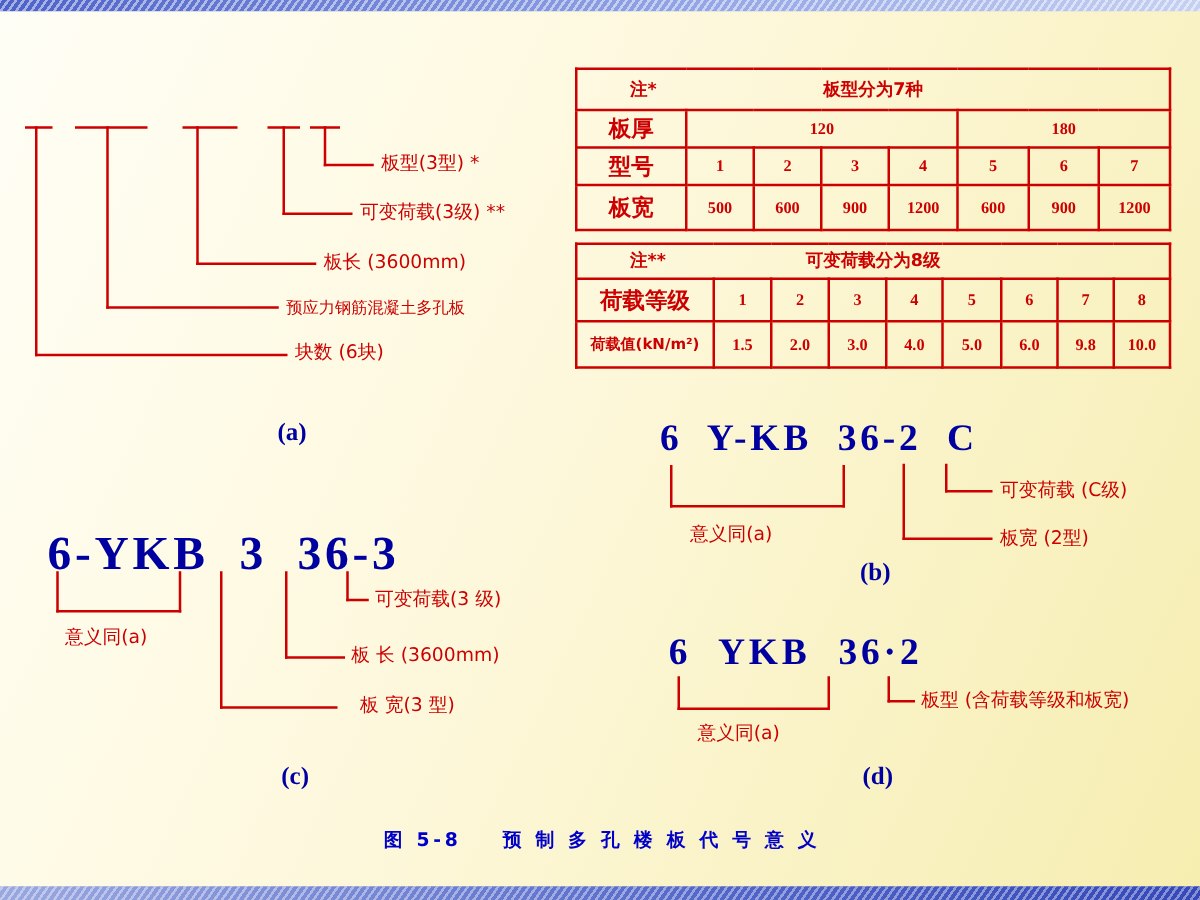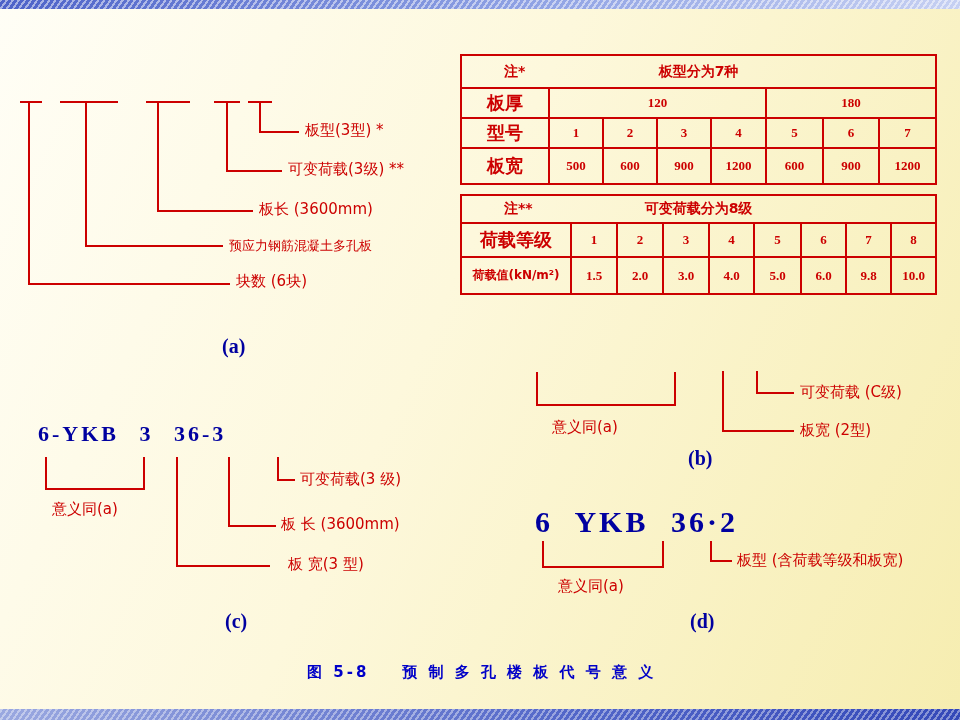--- a/index.html
+++ b/index.html
@@ -23,21 +23,21 @@
       repeating-linear-gradient(-55deg, rgba(255,255,255,.4) 0 2px, rgba(0,0,0,0) 2px 5px),
       linear-gradient(90deg,#9aa8e0 0%,#5266c8 60%,#3448b8 100%);
   }
 
   .code{
     position:absolute; color:#0000a0; font-weight:bold; white-space:pre;
     font-family:"Liberation Serif","DejaVu Serif",serif;
   }
   .code.a{ left:20px; top:62px;  font-size:36px; letter-spacing:4px; word-spacing:12px; }
   .code.b{ left:528px; top:334px; font-size:30px; letter-spacing:3px; word-spacing:10px; }
-  .code.c{ left:38px;  top:421px; font-size:22px; letter-spacing:3px; word-spacing:12px; }
+  .code.c{ left:38px;  top:421px; font-size:38px; letter-spacing:3px; word-spacing:12px; }
   .code.d{ left:535px; top:505px; font-size:30px; letter-spacing:3px; word-spacing:12px; }
 
   .vl,.hl{ position:absolute; background:#cc0000; }
   .vl{ width:2px; } .hl{ height:2px; }
 
   .ann{ position:absolute; color:#cc0000; font-size:15px; white-space:pre; }
   .ann.small{ font-size:13px; }
 
   .tag{
     position:absolute; color:#0000a0; font-size:20px; font-weight:bold;
@@ -176,20 +176,21 @@
         <td class="num">3.0</td>
         <td class="num">4.0</td>
         <td class="num">5.0</td>
         <td class="num">6.0</td>
         <td class="num">9.8</td>
         <td class="num">10.0</td>
       </tr>
     </tbody>
   </table>
 
+  <div class="code b">6 Y-KB 36-2 C</div>
   <div class="vl" style="left:536px;top:372px;height:34px"></div>
   <div class="vl" style="left:674px;top:372px;height:34px"></div>
   <div class="hl" style="left:536px;top:404px;width:140px"></div>
   <div class="ann" style="left:552px;top:418px">意义同(a)</div>
   <div class="vl" style="left:756px;top:371px;height:23px"></div>
   <div class="hl" style="left:756px;top:392px;width:38px"></div>
   <div class="ann" style="left:800px;top:383px">可变荷载 (C级)</div>
   <div class="vl" style="left:722px;top:371px;height:61px"></div>
   <div class="hl" style="left:722px;top:430px;width:72px"></div>
   <div class="ann" style="left:800px;top:421px">板宽 (2型)</div>

